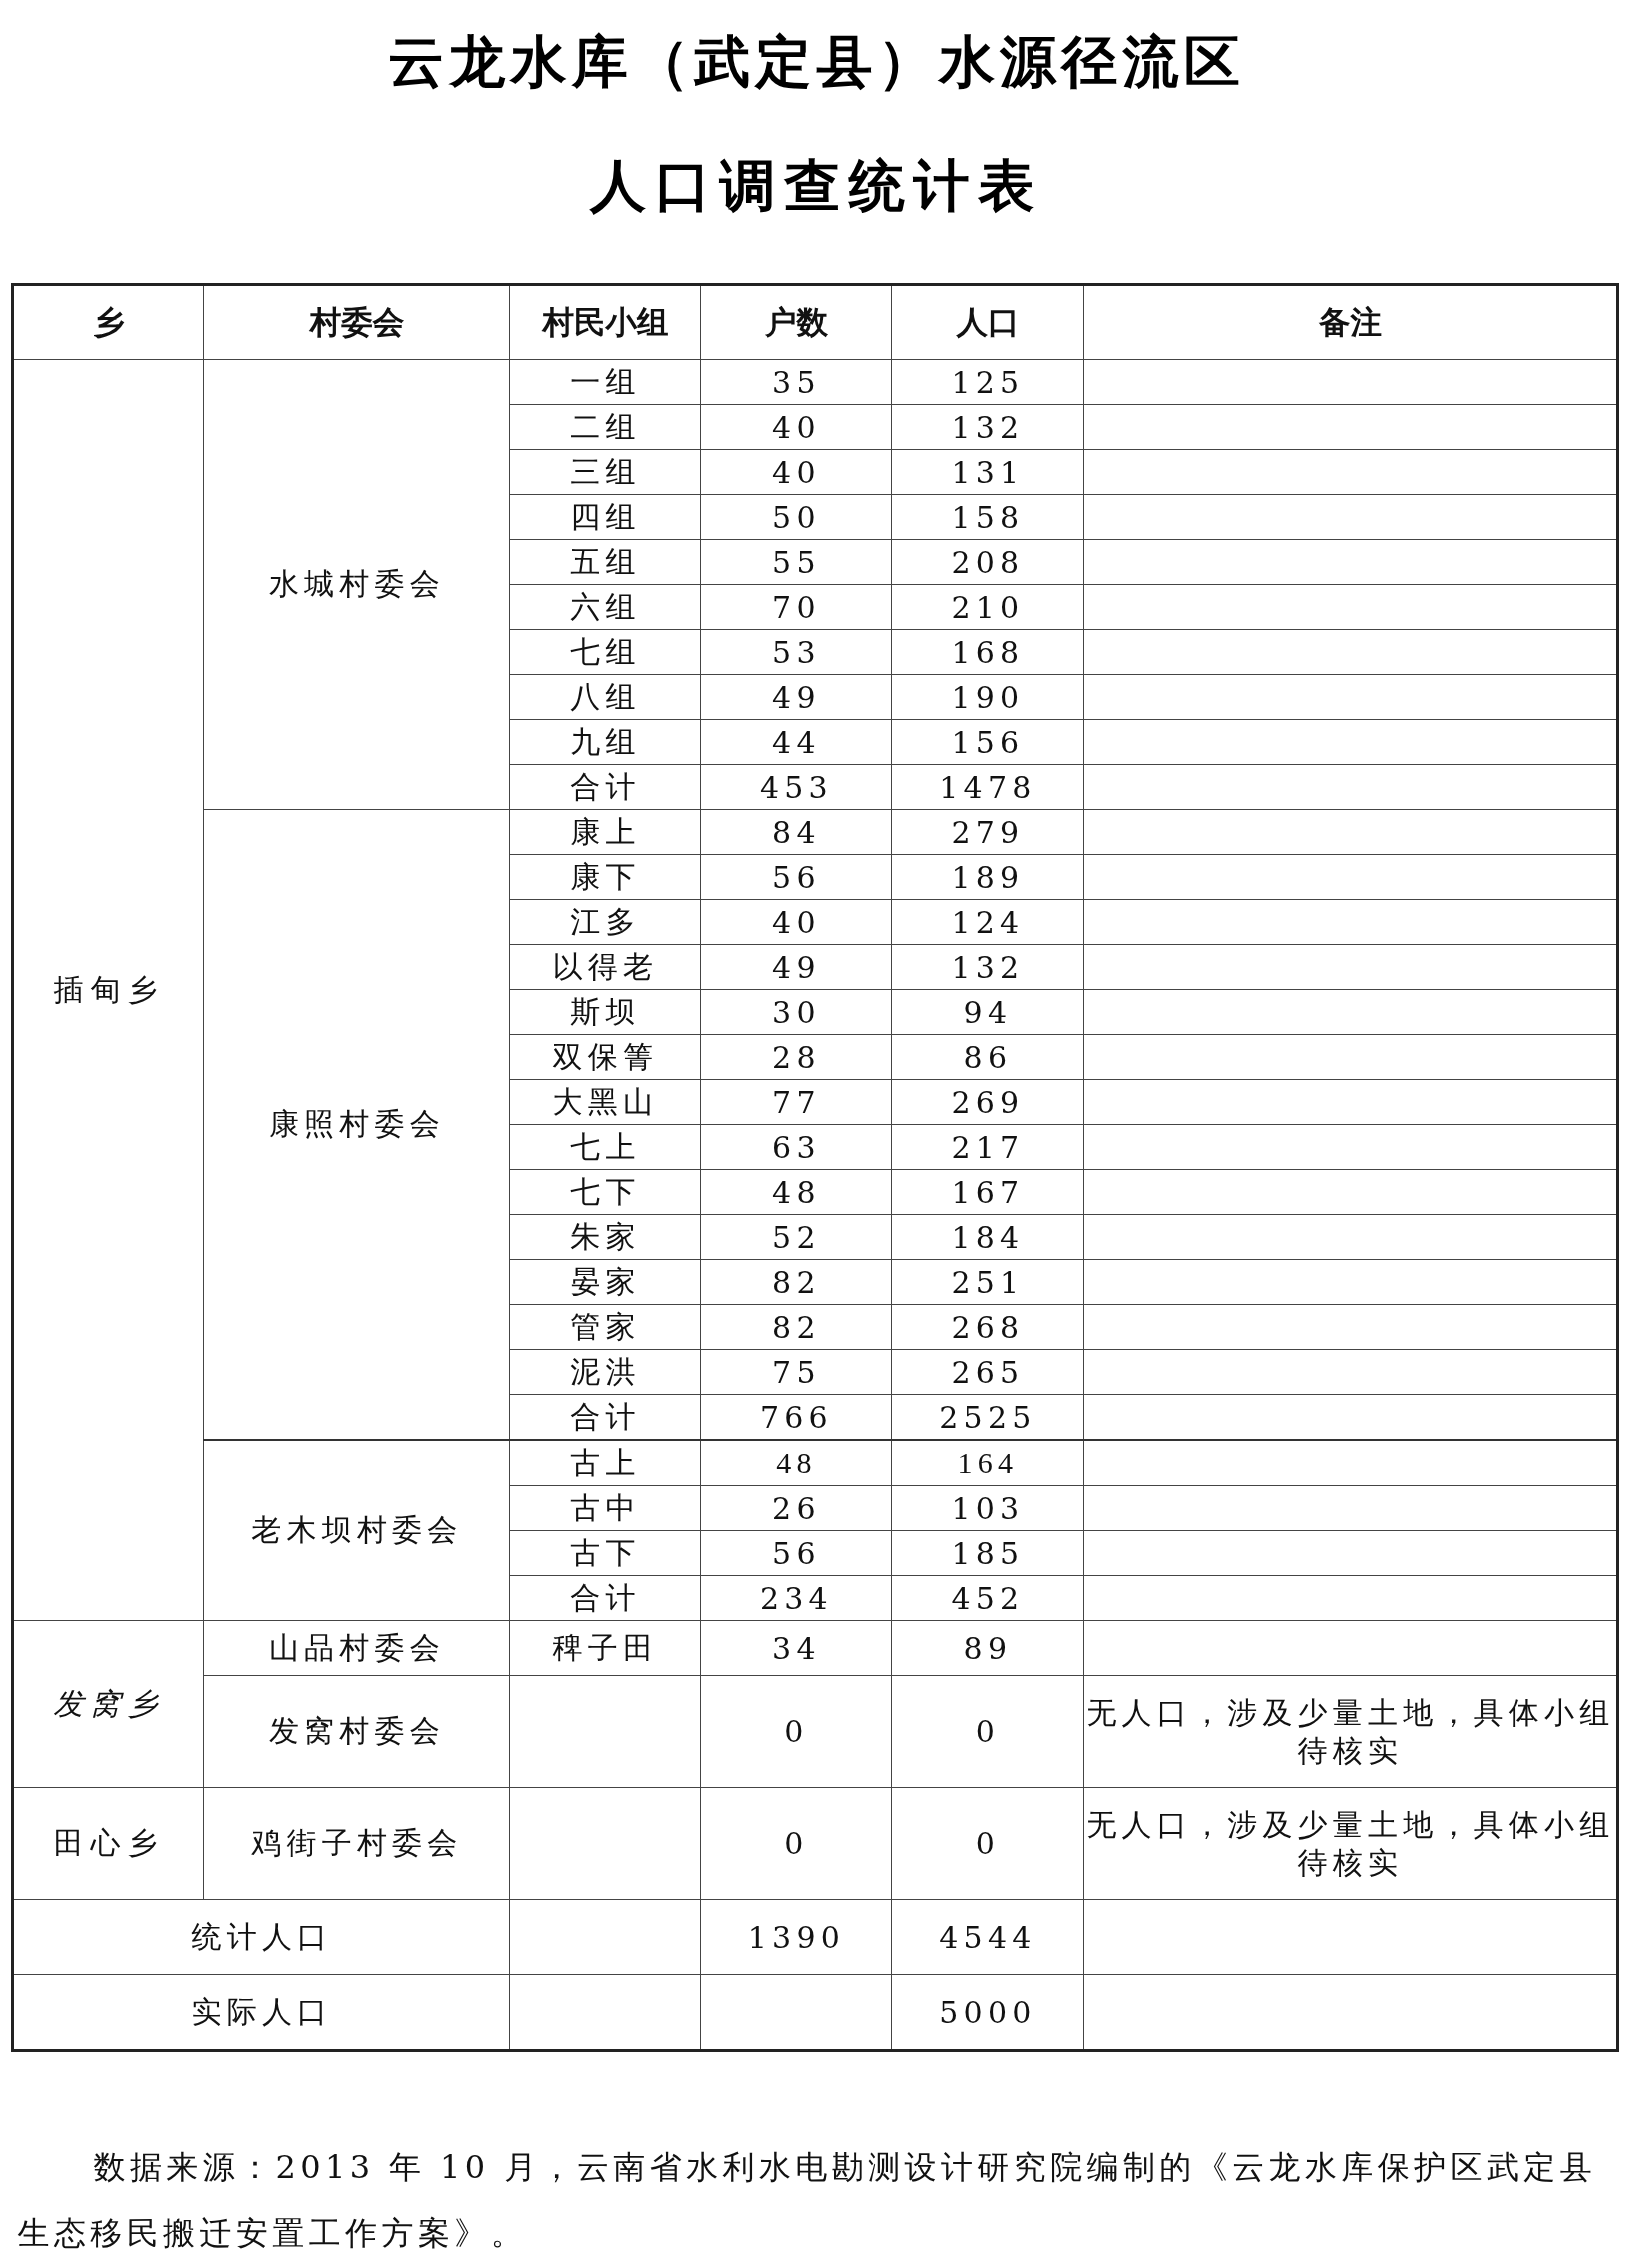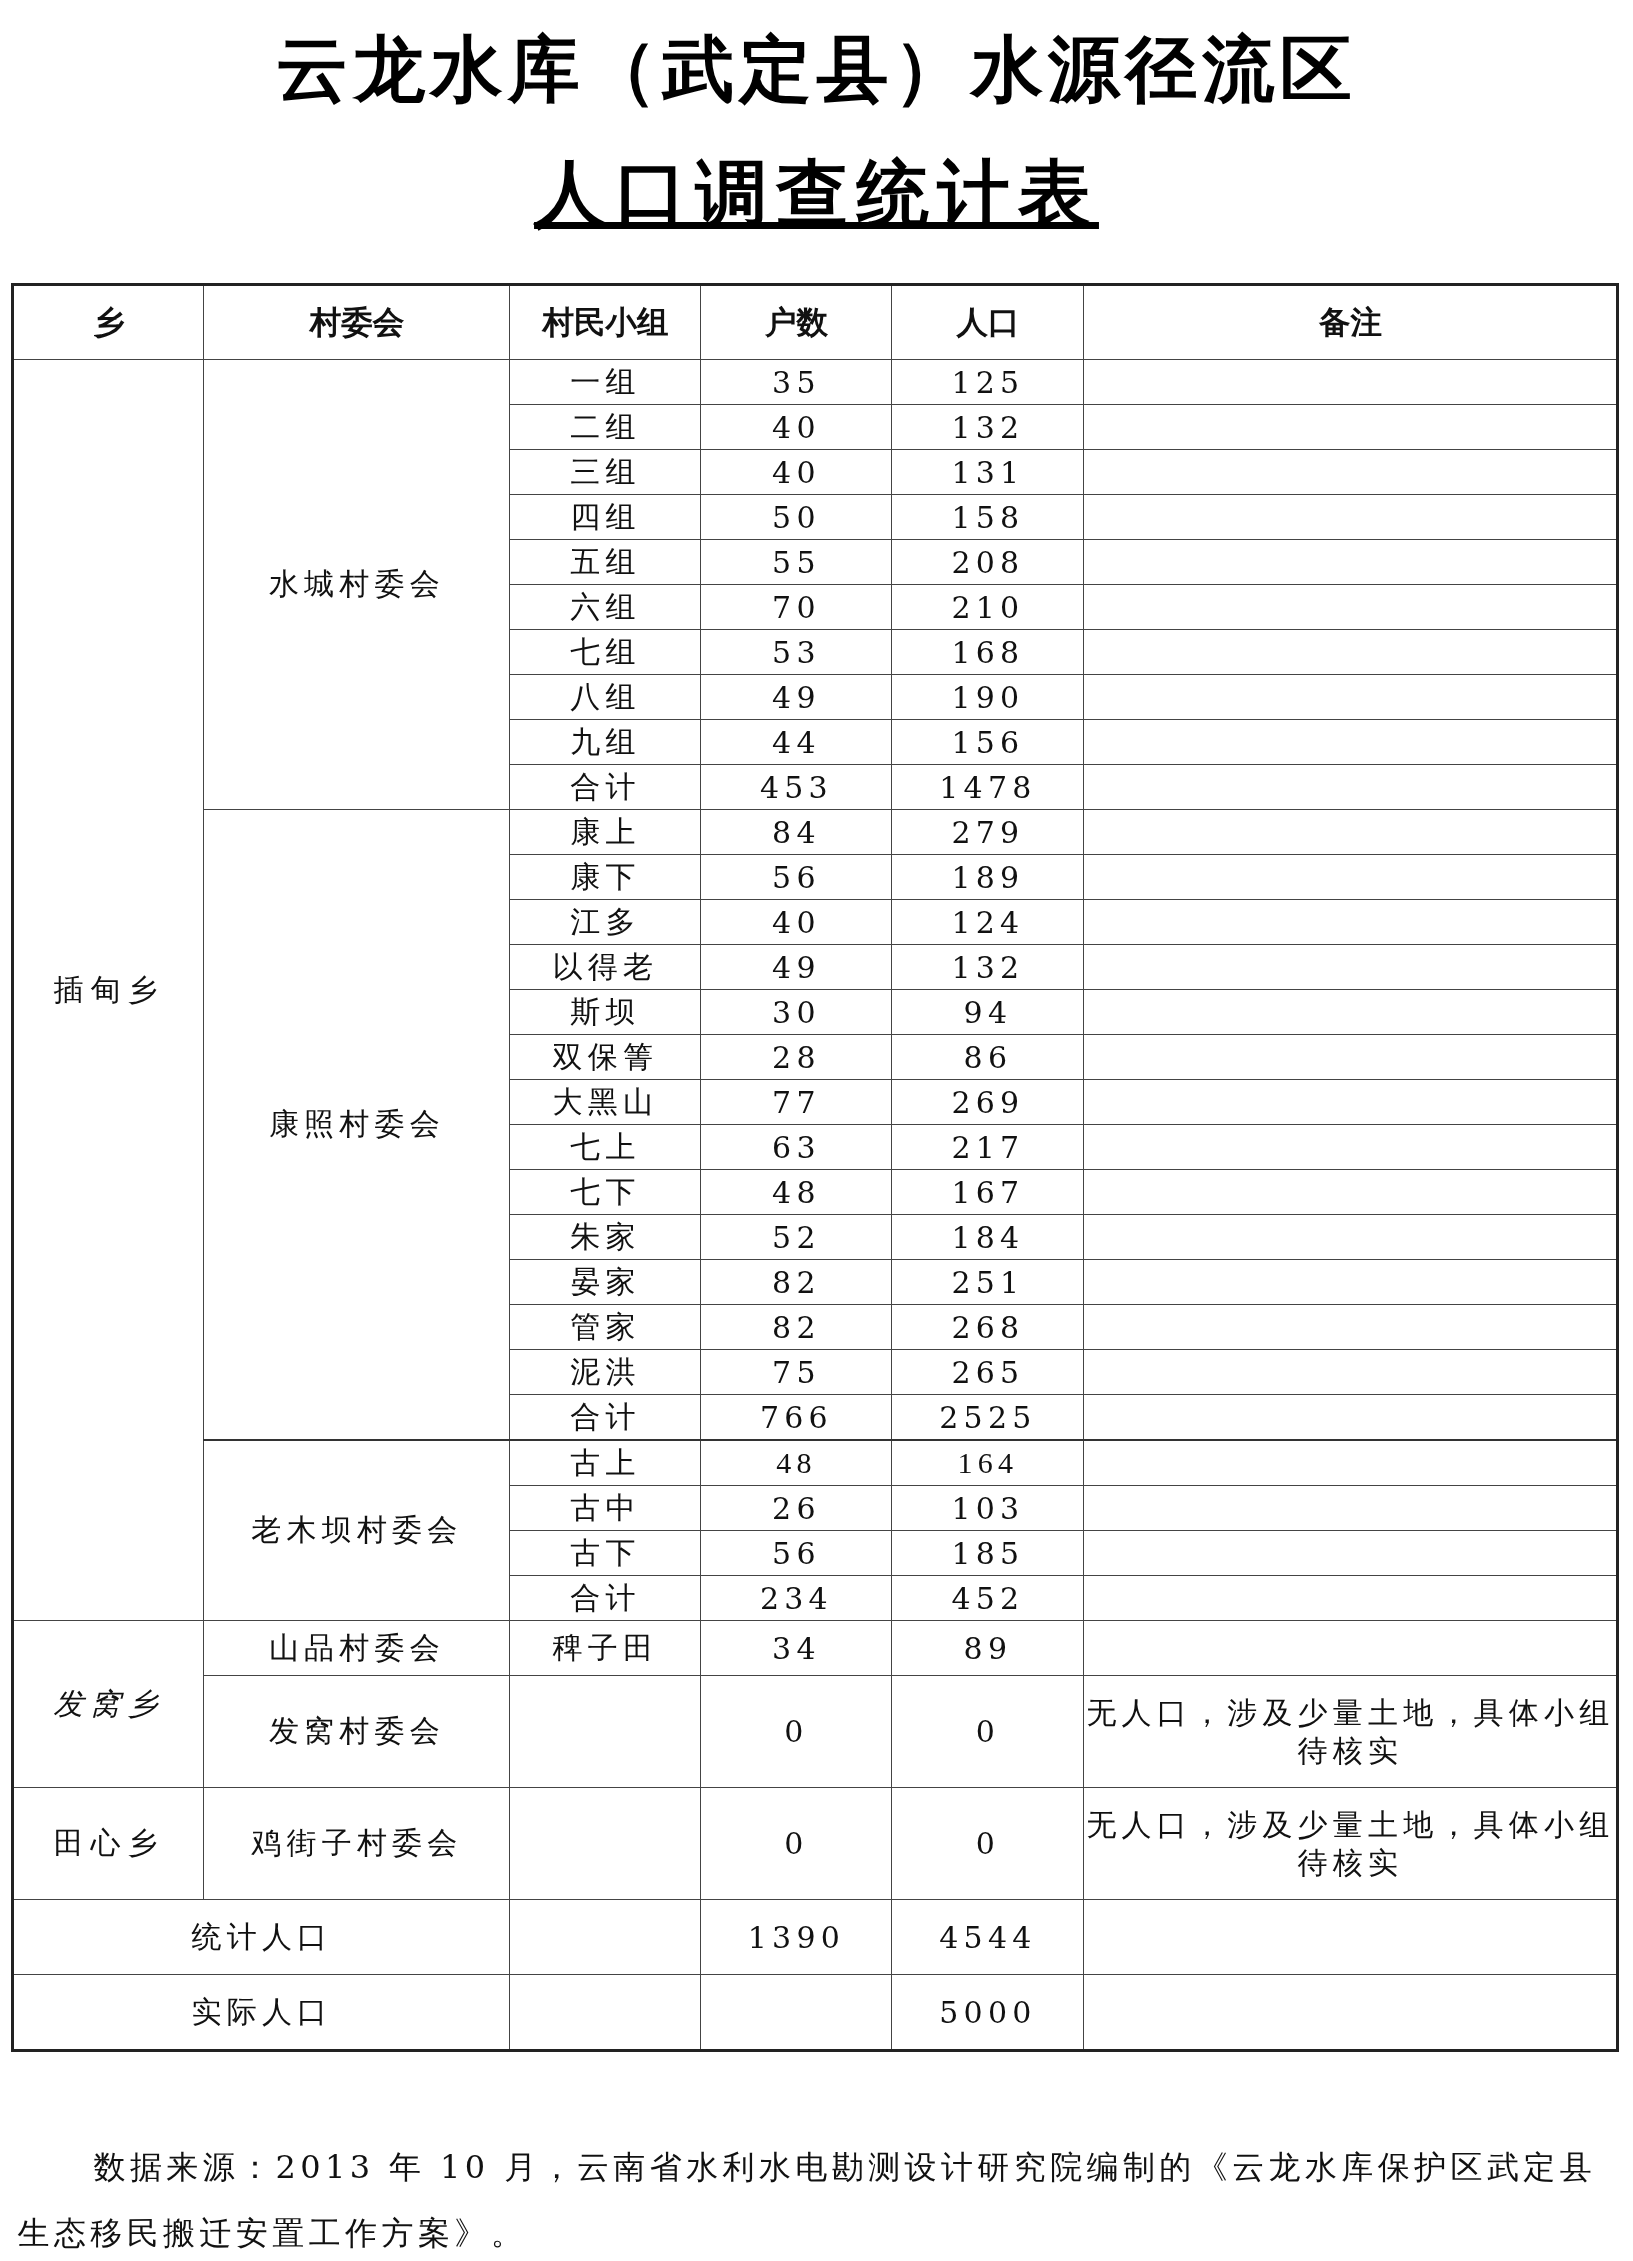--- a/index.html
+++ b/index.html
@@ -1,22 +1,22 @@
 <!DOCTYPE html>
 <html style="font-size:14px"><head>
 <meta charset="utf-8">
 <style>
   html, body { margin: 0; padding: 0; background: #ffffff; }
   body { width: 1633px; height: 2261px; position: relative; overflow: hidden;
          font-family: "DejaVu Serif", "Liberation Serif", serif; color: #111; }
   .title { position: absolute; left: 0; width: 1633px; text-align: center;
-           font-family: "DejaVu Serif", serif; font-weight: bold; font-size: 72px;
+           font-family: "DejaVu Serif", serif; font-weight: bold; font-size: 56px;
            letter-spacing: 5.2px; line-height: 1; color: #000; }
   .title.l1 { top: 33px; }
-  .title.l2 { top: 157px; letter-spacing: 8.7px; text-decoration: underline; }
+  .title.l2 { top: 157px; letter-spacing: 8.7px; }
   table.survey { position: absolute; left: 11.4px; top: 283px; width: 1604px;
                  border-collapse: collapse; table-layout: fixed;
                  border: 3.5px solid #222; }
   table.survey td, table.survey th { border: 1.7px solid #444; padding: 0;
         text-align: center; vertical-align: middle; overflow: hidden; }
   table.survey th { height: 73px; font-family: "DejaVu Sans", sans-serif;
         font-weight: bold; font-size: 31.5px; }
   table.survey td { height: 44px; font-size: 30px; letter-spacing: 5.2px; }
   td.num { letter-spacing: 0.9px; font-size: 31px; }
   td.note { text-align: left; padding: 7px 12.2px 7px 23px; line-height: 38px;

